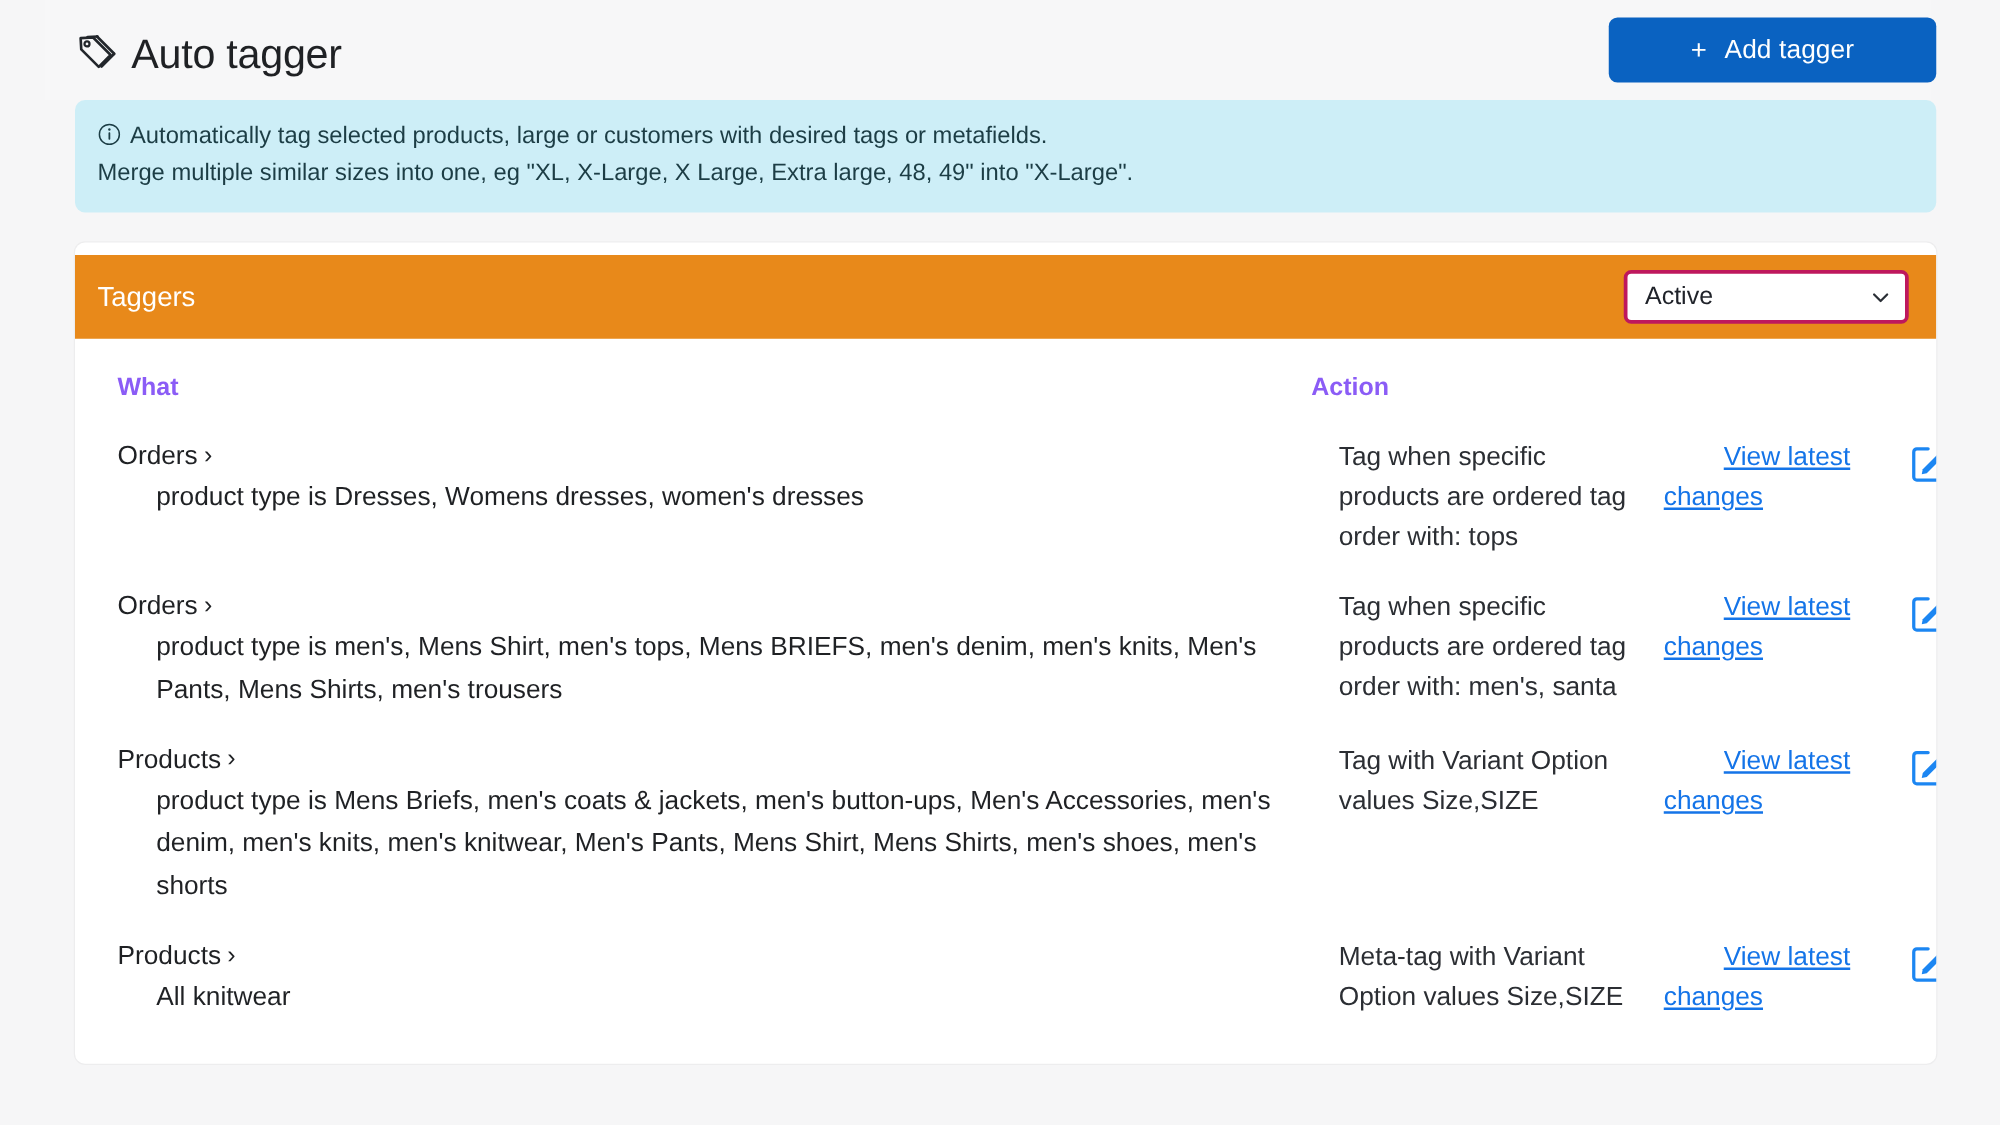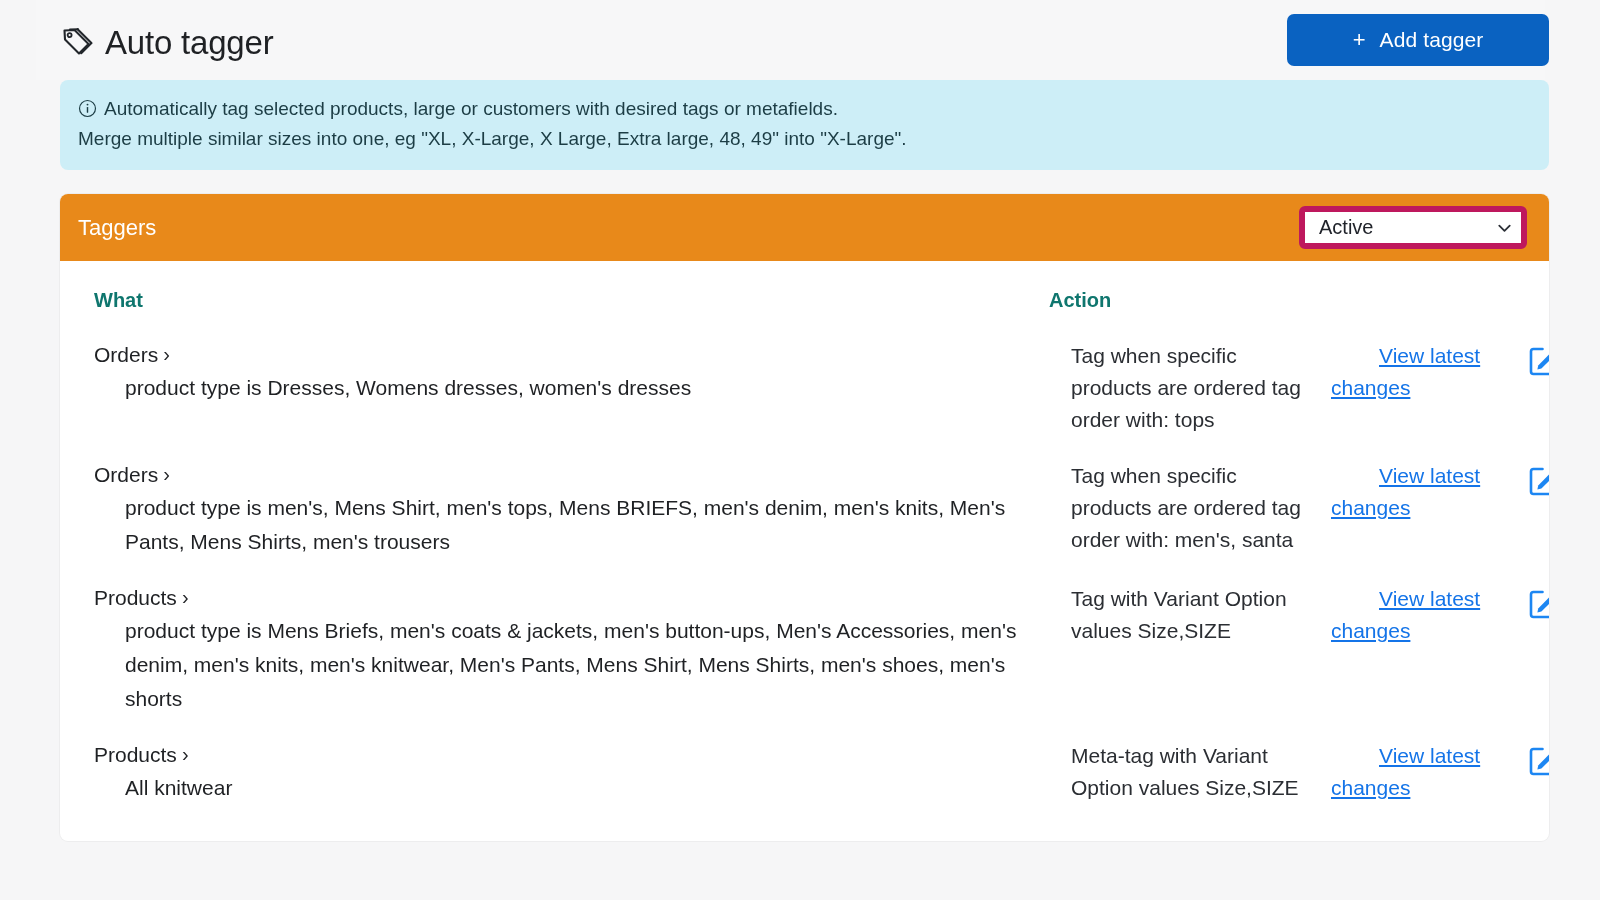--- a/index.html
+++ b/index.html
@@ -87,34 +87,35 @@
     overflow: hidden;
     box-shadow: 0 0 0 1px rgba(0,0,0,0.035);
   }
   .card-head {
     background: #e8891a;
     height: 67px;
     display: flex;
     align-items: center;
     justify-content: space-between;
     padding: 0 22px 0 18px;
+    margin-top: 10px;
   }
   .card-head-title {
     color: #ffffff;
     font-size: 22px;
     font-weight: 400;
   }
   .select-wrap {
     position: relative;
     width: 228px; height: 43px;
   }
   .select-box {
     width: 100%; height: 100%;
     background: #ffffff;
-    border: 6px solid #be185d;
+    border: 3px solid #be185d;
     border-radius: 6px;
     display: flex; align-items: center;
     padding: 0 14px;
     font-size: 20px;
     color: #20232a;
     cursor: pointer;
   }
   .chev {
     position: absolute;
     right: 13px; top: 50%;
@@ -127,21 +128,21 @@
   .card-body { padding: 28px 34px 36px 34px; }
   .grid-head {
     display: flex;
     padding: 0 0 4px 0;
   }
   .col-what  { width: 955px; flex: none; }
   .col-act   { width: 238px; flex: none; }
   .col-link  { width: 172px; flex: none; }
   .col-edit  { width: 80px;  flex: none; }
   .hdr {
-    color: #0f766e;
+    color: #8b5cf6;
     font-size: 20px;
     font-weight: bold;
   }
 
   .row {
     display: flex;
     align-items: flex-start;
     padding-top: 24px;
     gap: 22px;
   }

